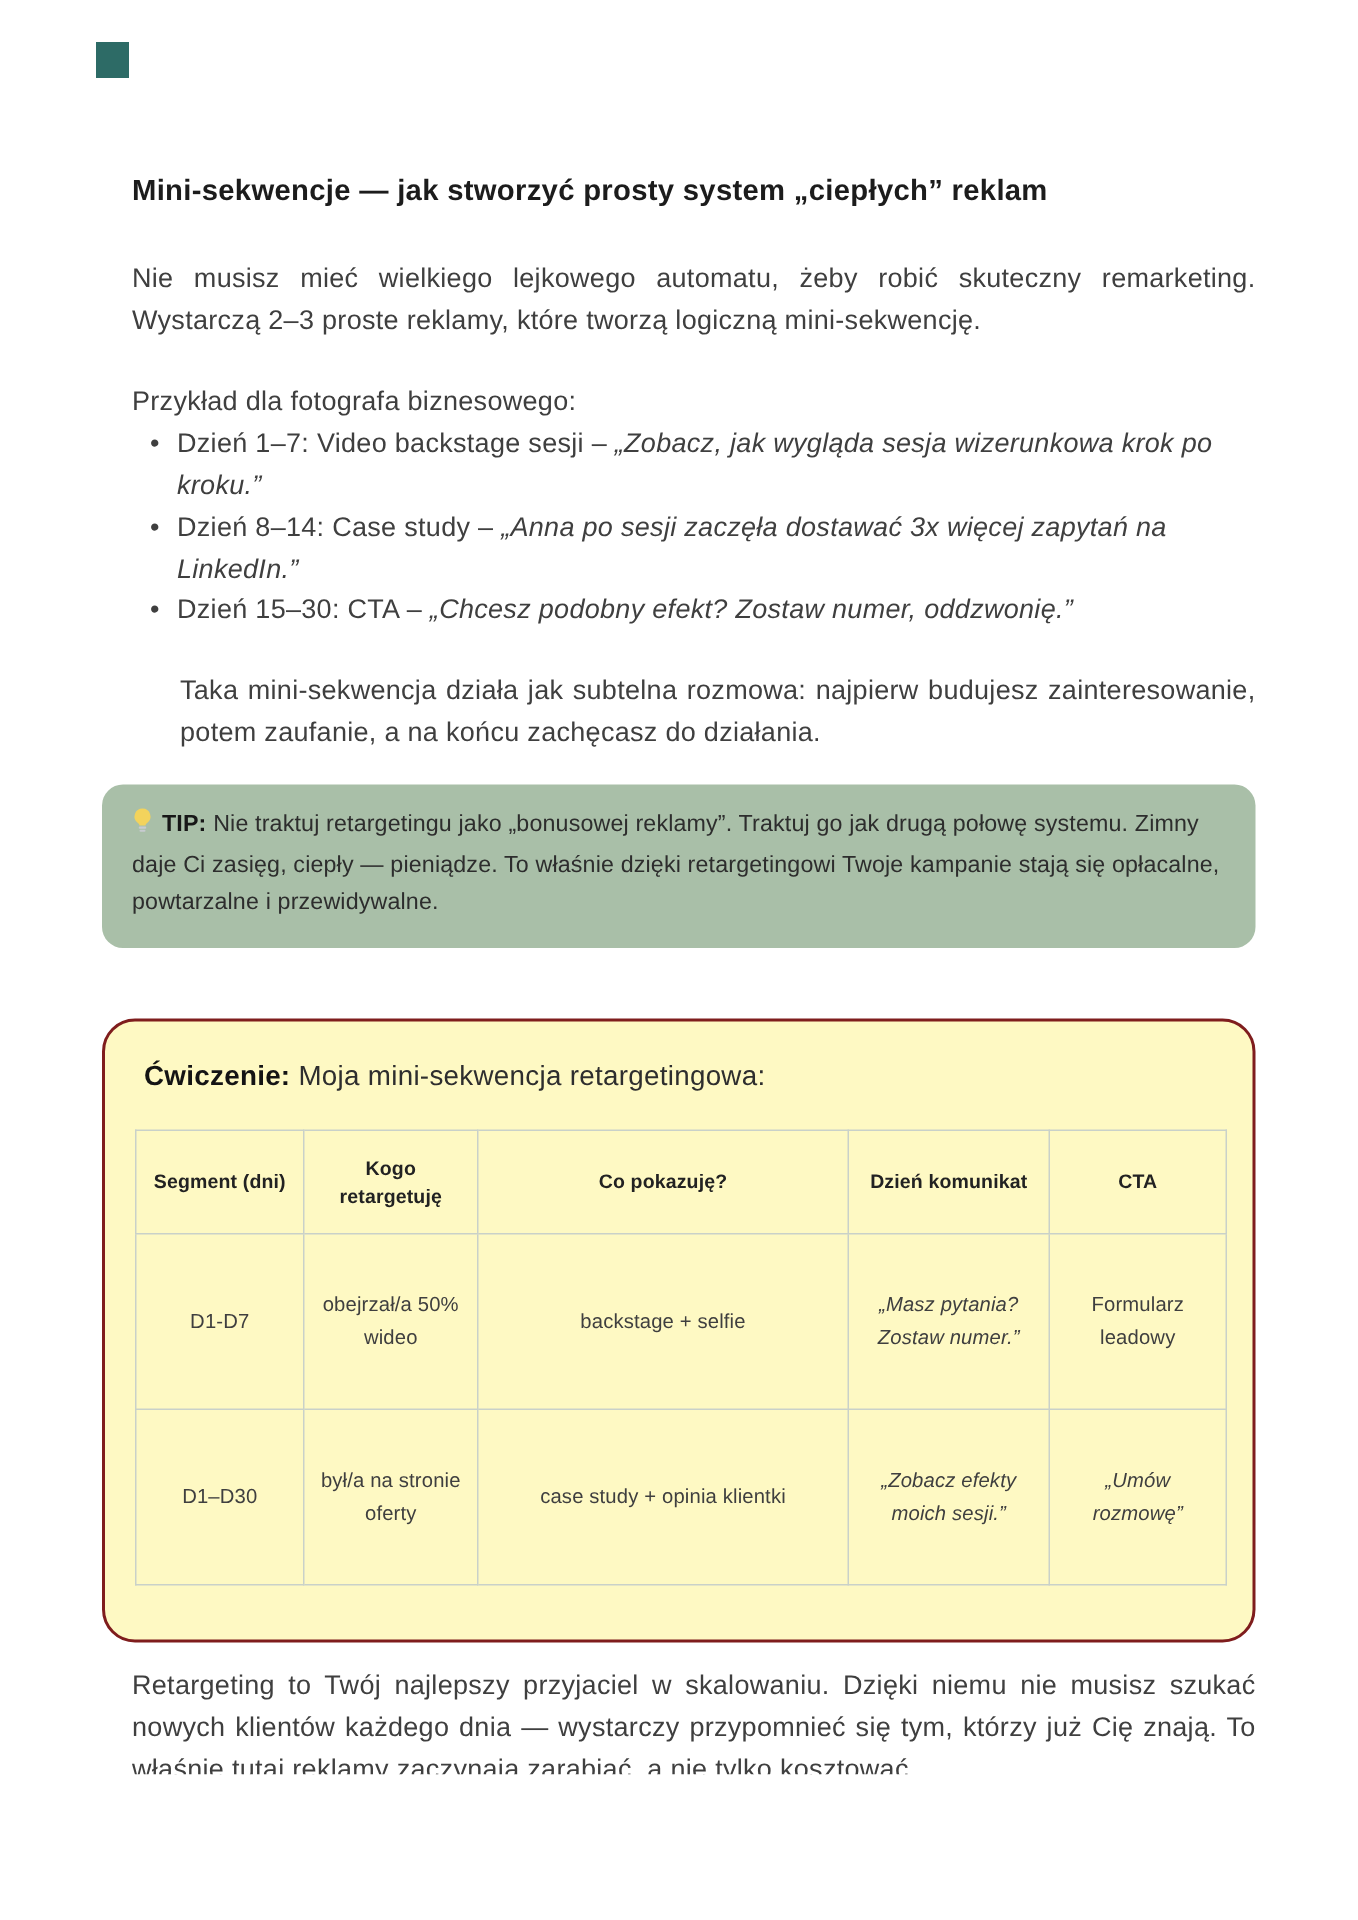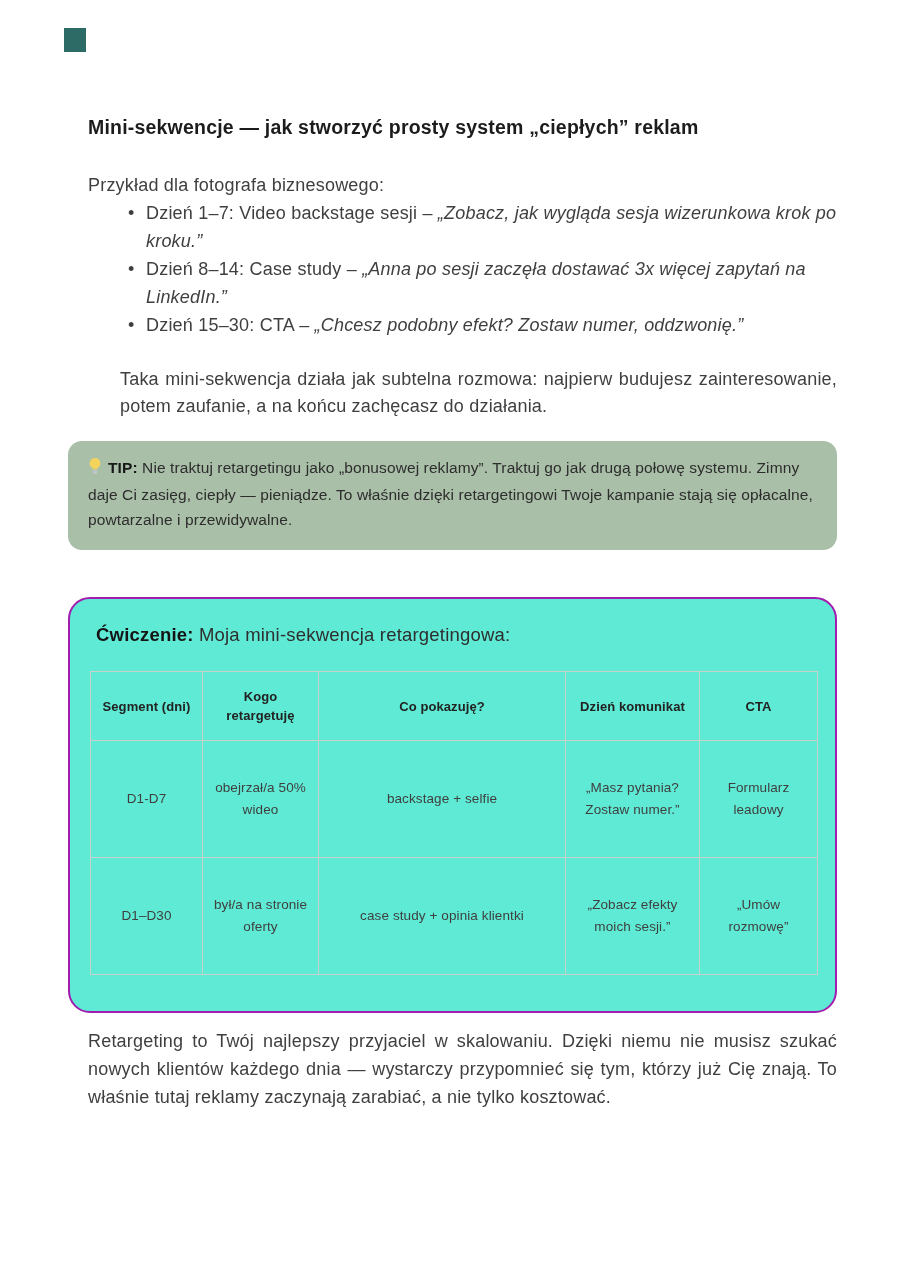--- a/index.html
+++ b/index.html
@@ -6,54 +6,55 @@
   .page {
     position:relative; width:905px; height:1183px; background:#ffffff;
     font-family:"Liberation Sans", sans-serif; overflow:hidden;
   }
   .accent-square { position:absolute; left:64px; top:28px; width:22px; height:24px; background:#2d6b66; }
   .content { position:absolute; left:88px; top:112px; width:749px; color:#3f3f3f; font-size:18px; line-height:1.55; letter-spacing:0.2px; }
   .doc-heading { font-size:19.5px; font-weight:bold; color:#1c1c1c; margin:0 0 30px 0; letter-spacing:0.2px; }
   .para { margin:0 0 26px 0; text-align:justify; }
   .lead { margin:0; }
   .bullet-list { margin:0 0 26px 0; padding:0 0 0 30px; list-style:none; }
-  .bullet-item { position:relative;margin-left:28px; }
+  .bullet-item { position:relative; }
   .bullet-item::before { content:"•"; position:absolute; left:-18px; top:0; color:#3f3f3f; }
   .q { font-style:italic; }
   .tip-box {
     background:#a9bfa8; border-radius:14px; margin:20px 0 0 -20px;
     padding:15px 12px 17px 20px; font-size:15.5px; line-height:1.6; color:#2d2d2d; letter-spacing:0.1px;
   }
   .tip-label { font-weight:bold; color:#171717; }
   .bulb { display:inline-block; vertical-align:-2px; margin-right:6px; }
   .exercise-box {
-    border:2px solid #a21caf; border-radius:22px; margin:47px 0 0 -20px;
-    padding:22px 20px 36px 20px; background:#5eead4;
+    border:2px solid #7f1d1d; border-radius:22px; margin:47px 0 0 -20px;
+    padding:22px 20px 36px 20px; background:#fef9c3;
   }
   .exercise-title { font-size:18.5px; margin:0 0 22px 6px; color:#2e2e2e; letter-spacing:0.2px; }
   .exercise-label { font-weight:bold; color:#141414; }
   .seq-table { border-collapse:collapse; table-layout:fixed; width:727px; color:#3f3f3f; }
   .seq-table th, .seq-table td { border:1px solid #c9d1c9; text-align:center; vertical-align:middle; padding:6px 10px; }
   .seq-table th { font-size:13px; font-weight:bold; color:#222222; height:56px; line-height:1.5; letter-spacing:0.1px; }
   .seq-table td { font-size:13.5px; height:104px; line-height:1.65; letter-spacing:0.1px; }
-  .seq-table td.em { }
+  .seq-table td.em { font-style:italic; }
   .closing { margin:15px 0 0 0; text-align:justify; }
   .page-number { position:absolute; right:34px; top:1226px; font-size:18px; color:#333333; letter-spacing:0.5px; }
 </style>
 </head>
 <body>
 
 <div class="page">
 
   <div class="accent-square"></div>
 
   <div class="content">
 
     <h1 class="doc-heading">Mini-sekwencje — jak stworzyć prosty system „ciepłych” reklam</h1>
 
+    <p class="para">Nie musisz mieć wielkiego lejkowego automatu, żeby robić skuteczny remarketing. Wystarczą 2–3 proste reklamy, które tworzą logiczną mini-sekwencję.</p>
 
     <p class="lead">Przykład dla fotografa biznesowego:</p>
 
     <ul class="bullet-list">
       <li class="bullet-item"><span>Dzień 1–7: Video backstage sesji – </span><span class="q">„Zobacz, jak wygląda sesja wizerunkowa krok po kroku.”</span></li>
       <li class="bullet-item"><span>Dzień 8–14: Case study – </span><span class="q">„Anna po sesji zaczęła dostawać 3x więcej zapytań na LinkedIn.”</span></li>
       <li class="bullet-item"><span>Dzień 15–30: CTA – </span><span class="q">„Chcesz podobny efekt? Zostaw numer, oddzwonię.”</span></li>
     </ul>
 
     <p class="para" style="margin-bottom:0;margin-left:32px;">Taka mini-sekwencja działa jak subtelna rozmowa: najpierw budujesz zainteresowanie, potem zaufanie, a na końcu zachęcasz do działania.</p>

